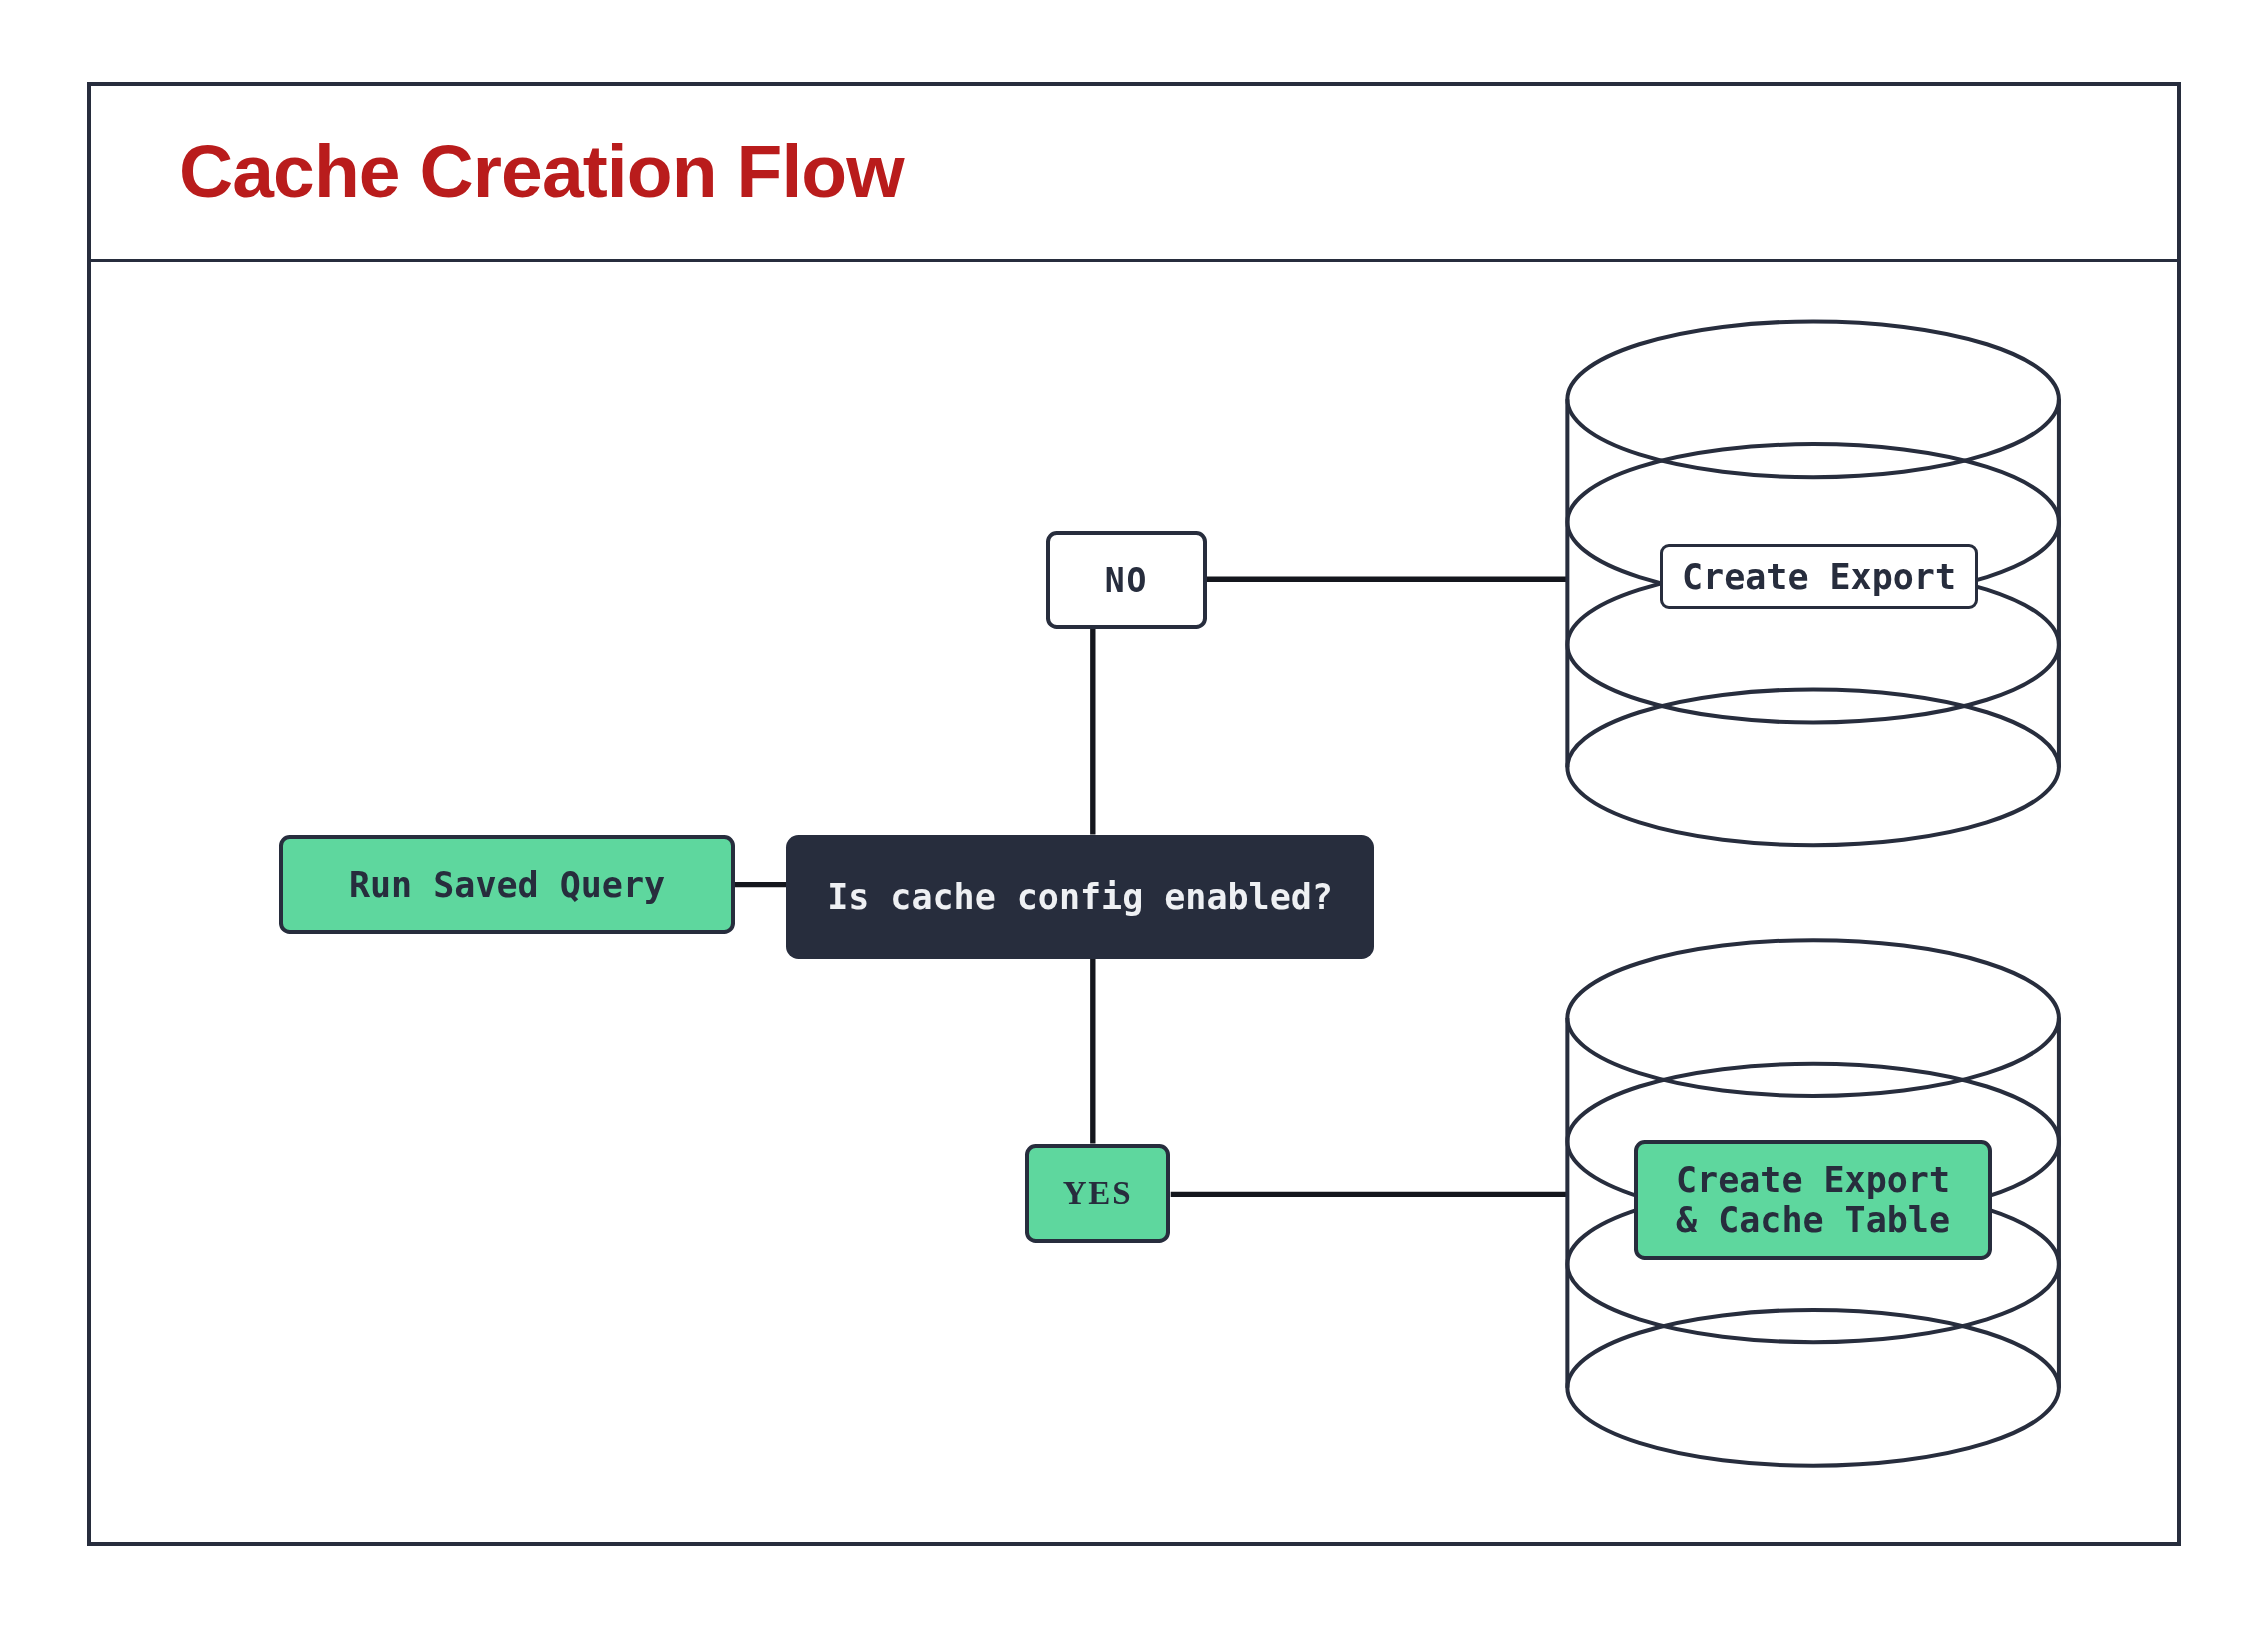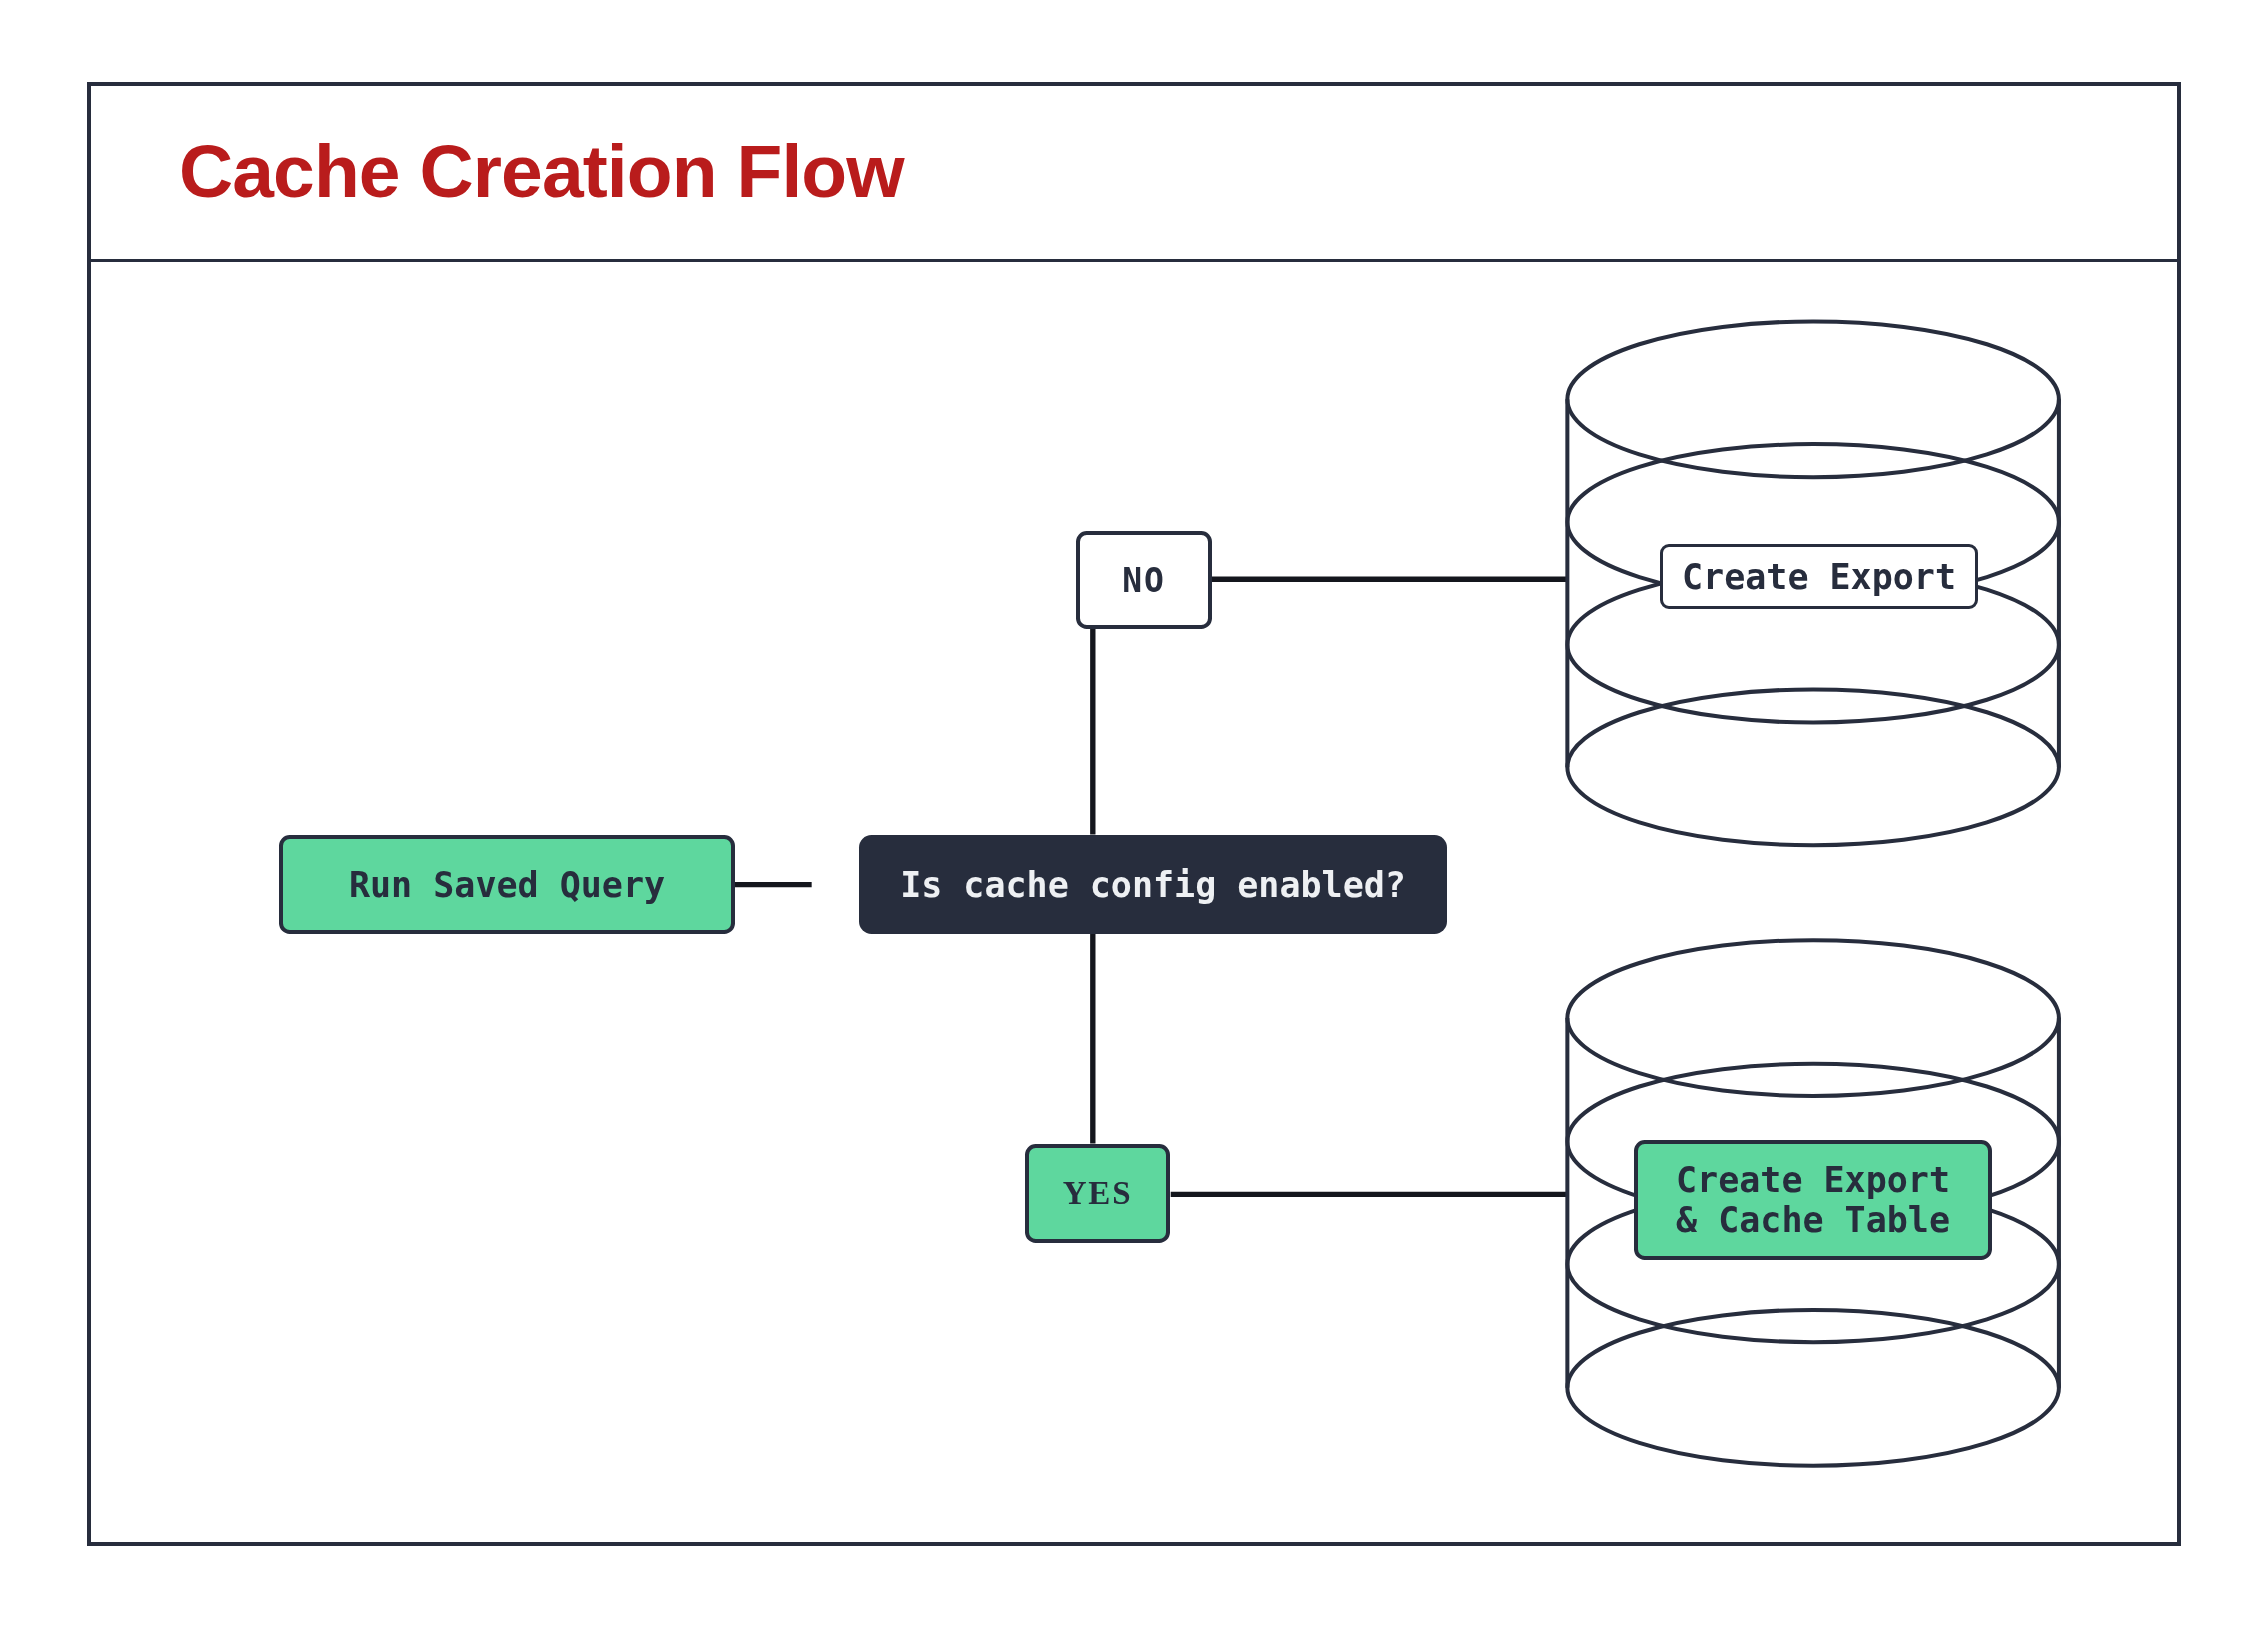--- a/index.html
+++ b/index.html
@@ -66,25 +66,25 @@
   }
   .node--green   { background: #5ed79e; border: 4.5px solid #272d3d; border-radius: 10.7px; }
   .node--white   { background: #ffffff; border: 4.5px solid #272d3d; border-radius: 10.7px; }
   .node--dark    { background: #272d3d; color: #eef0f3; border-radius: 12.5px; }
 
   .node-start {
     left: 279px; top: 835px; width: 456px; height: 99px;
     font-size: 35px;
   }
   .node-decision {
-    left: 859px; top: 835px; width: 588px; height: 99px;
+    left: 786px; top: 835px; width: 588px; height: 124px;
     font-size: 35px;
   }
   .node-no {
-    left: 1076px; top: 531px; width: 136px; height: 98px;
+    left: 1046px; top: 531px; width: 161px; height: 98px;
     font-size: 33px; letter-spacing: 1.8px;
   }
   .node-yes {
     left: 1025px; top: 1144px; width: 145px; height: 99px;
     font-size: 33px; letter-spacing: 1.8px; font-family: Liberation Serif, serif;
   }
   .node-create-export {
     left: 1660px; top: 544px; width: 318px; height: 65px;
     font-size: 35px; border-width: 3.6px; border-radius: 9px;
   }

